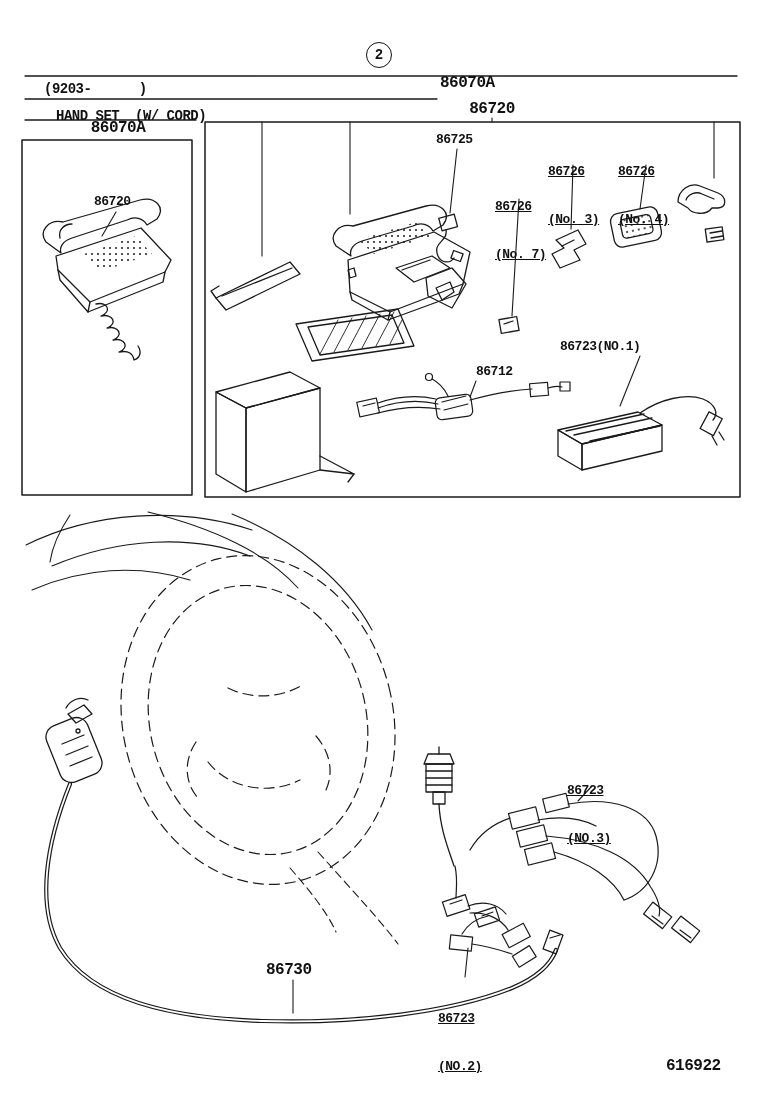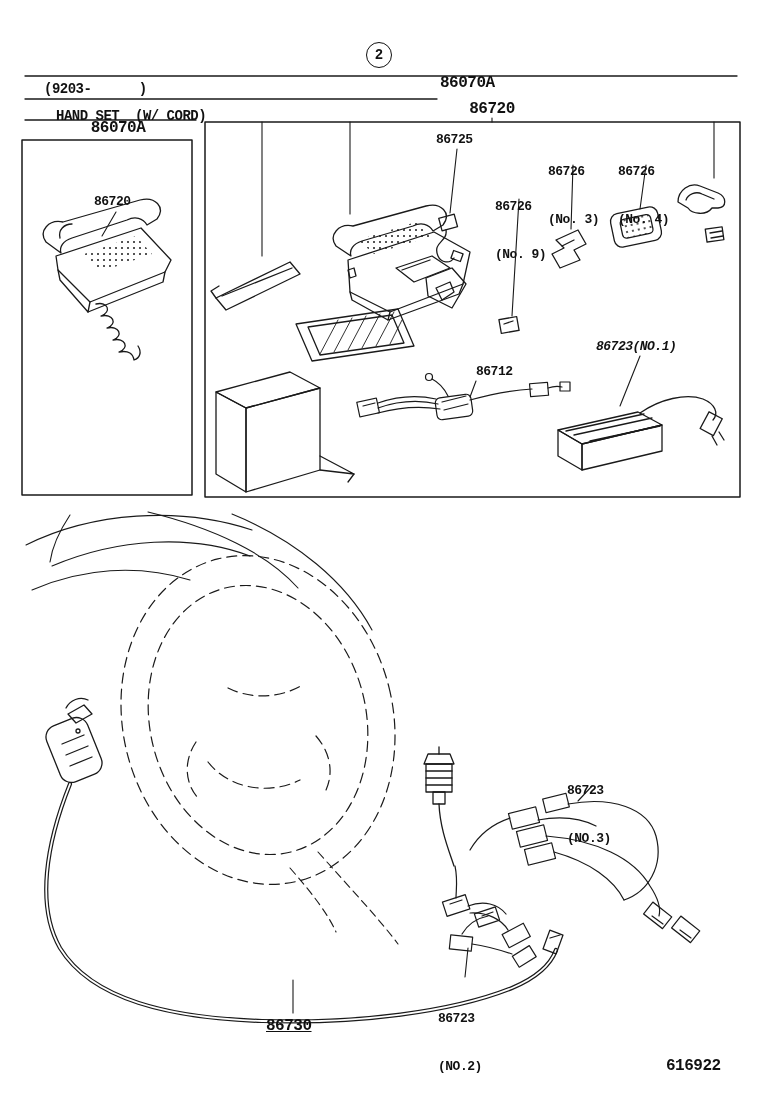--- a/index.html
+++ b/index.html
@@ -9,21 +9,21 @@
     color:#111; overflow:hidden;
   }
   svg.canvas { position:absolute; left:0; top:0; }
   .lbl {
     position:absolute; font-weight:700; font-size:13px; line-height:16px;
     letter-spacing:-0.5px; white-space:pre; color:#111;
   }
   .lbl.small { font-size:14px;margin-left:16px; }
   .lbl.big   { font-size:16px; line-height:18px; }
   .lbl.center{ text-align:center; }
-  .two-line span { display:block; }
+  .two-line span { display:block;text-decoration:underline; }
   .gap { margin-left:9px; }
   .fig-num {
     position:absolute; left:366px; top:42px; width:24px; height:24px;
     border:1.6px solid #111; border-radius:50%;
     display:flex; align-items:center; justify-content:center;
     font-weight:700; font-size:14px;
   }
 </style>
 </head>
 <body>
@@ -270,26 +270,26 @@
   <div class="lbl two-line" style="left:548px; top:132px;">
     <span>86726</span>
     <span>(No. 3)</span>
   </div>
   <div class="lbl two-line" style="left:618px; top:132px;">
     <span>86726</span>
     <span>(No. 4)</span>
   </div>
   <div class="lbl two-line" style="left:495px; top:167px;">
     <span>86726</span>
-    <span>(No. 9)</span>
+    <span>(No. 7)</span>
   </div>
   <div class="lbl" style="left:476px; top:364px;">86712</div>
-  <div class="lbl" style="left:596px; top:339px;font-style:italic;">86723(NO.1)</div>
-
-  <div class="lbl big" style="left:266px; top:1017px;text-decoration:underline;">86730</div>
+  <div class="lbl" style="left:560px; top:339px;">86723(NO.1)</div>
+
+  <div class="lbl big" style="left:266px; top:961px;">86730</div>
   <div class="lbl two-line" style="left:438px; top:979px;">
     <span>86723</span>
     <span>(NO.2)</span>
   </div>
   <div class="lbl two-line" style="left:567px; top:751px;">
     <span>86723</span>
     <span>(NO.3)</span>
   </div>
 
   <div class="lbl big" style="left:666px; top:1057px;">616922</div>

